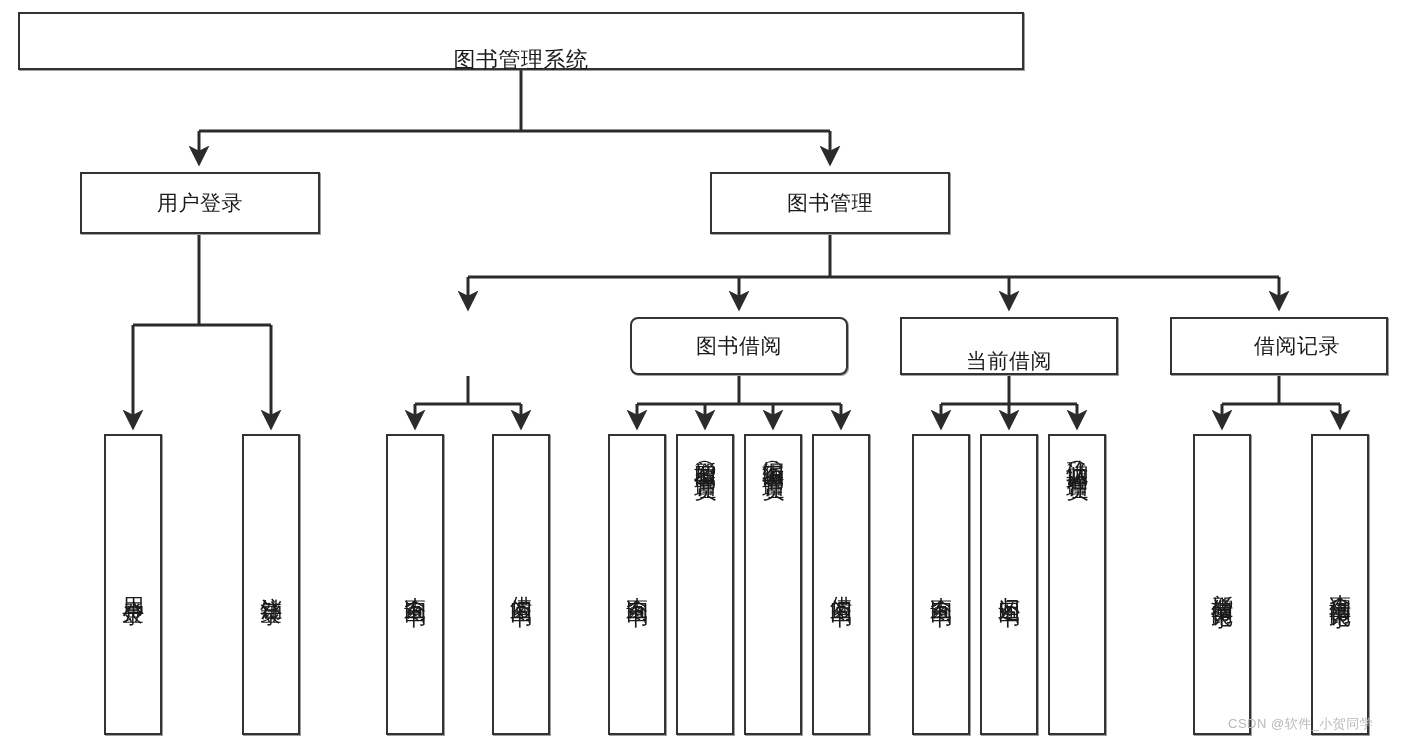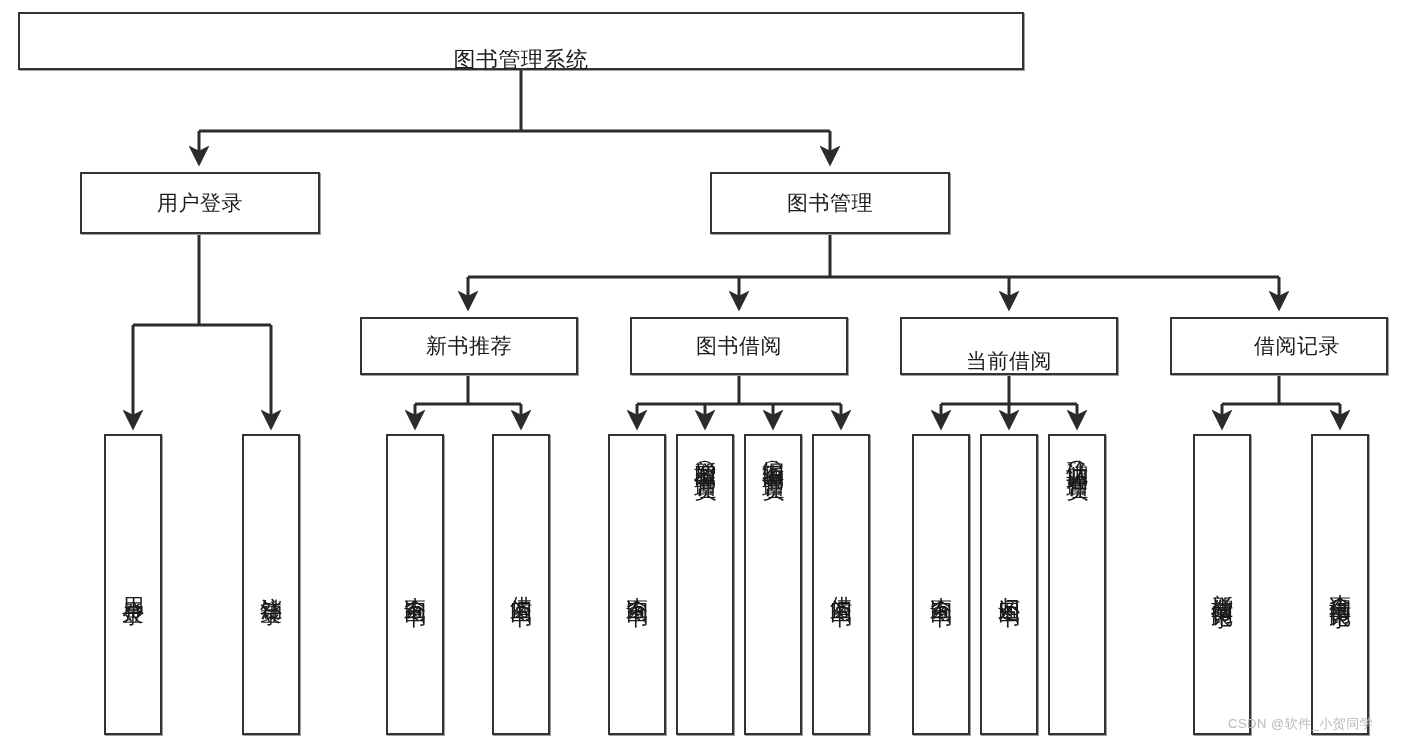--- a/index.html
+++ b/index.html
@@ -135,24 +135,21 @@
     <span class="lbl">图书管理系统</span>
   </div>
 
   <div class="node h" style="left:80px; top:172px; width:240px; height:62px;">
     <span class="lbl">用户登录</span>
   </div>
   <div class="node h" style="left:710px; top:172px; width:240px; height:62px;">
     <span class="lbl">图书管理</span>
   </div>
 
-  <div class="node h" style="left:360px; top:317px; width:218px; height:58px;">
-    <span class="lbl">新书推荐</span>
-  </div>
-  <div class="node h" style="left:630px; top:317px; width:218px; height:58px;">
+  <div class="node h" style="left:630px; top:317px; width:218px; height:58px;border-radius:8px;">
     <span class="lbl">图书借阅</span>
   </div>
   <div class="node h" style="left:900px; top:317px; width:218px; height:58px;align-items:flex-end;">
     <span class="lbl">当前借阅</span>
   </div>
   <div class="node h" style="left:1170px; top:317px; width:218px; height:58px;padding-left:36px;">
     <span class="lbl">借阅记录</span>
   </div>
 
   <div class="node v mid" style="left:104px; top:434px; width:58px; height:301px;">

